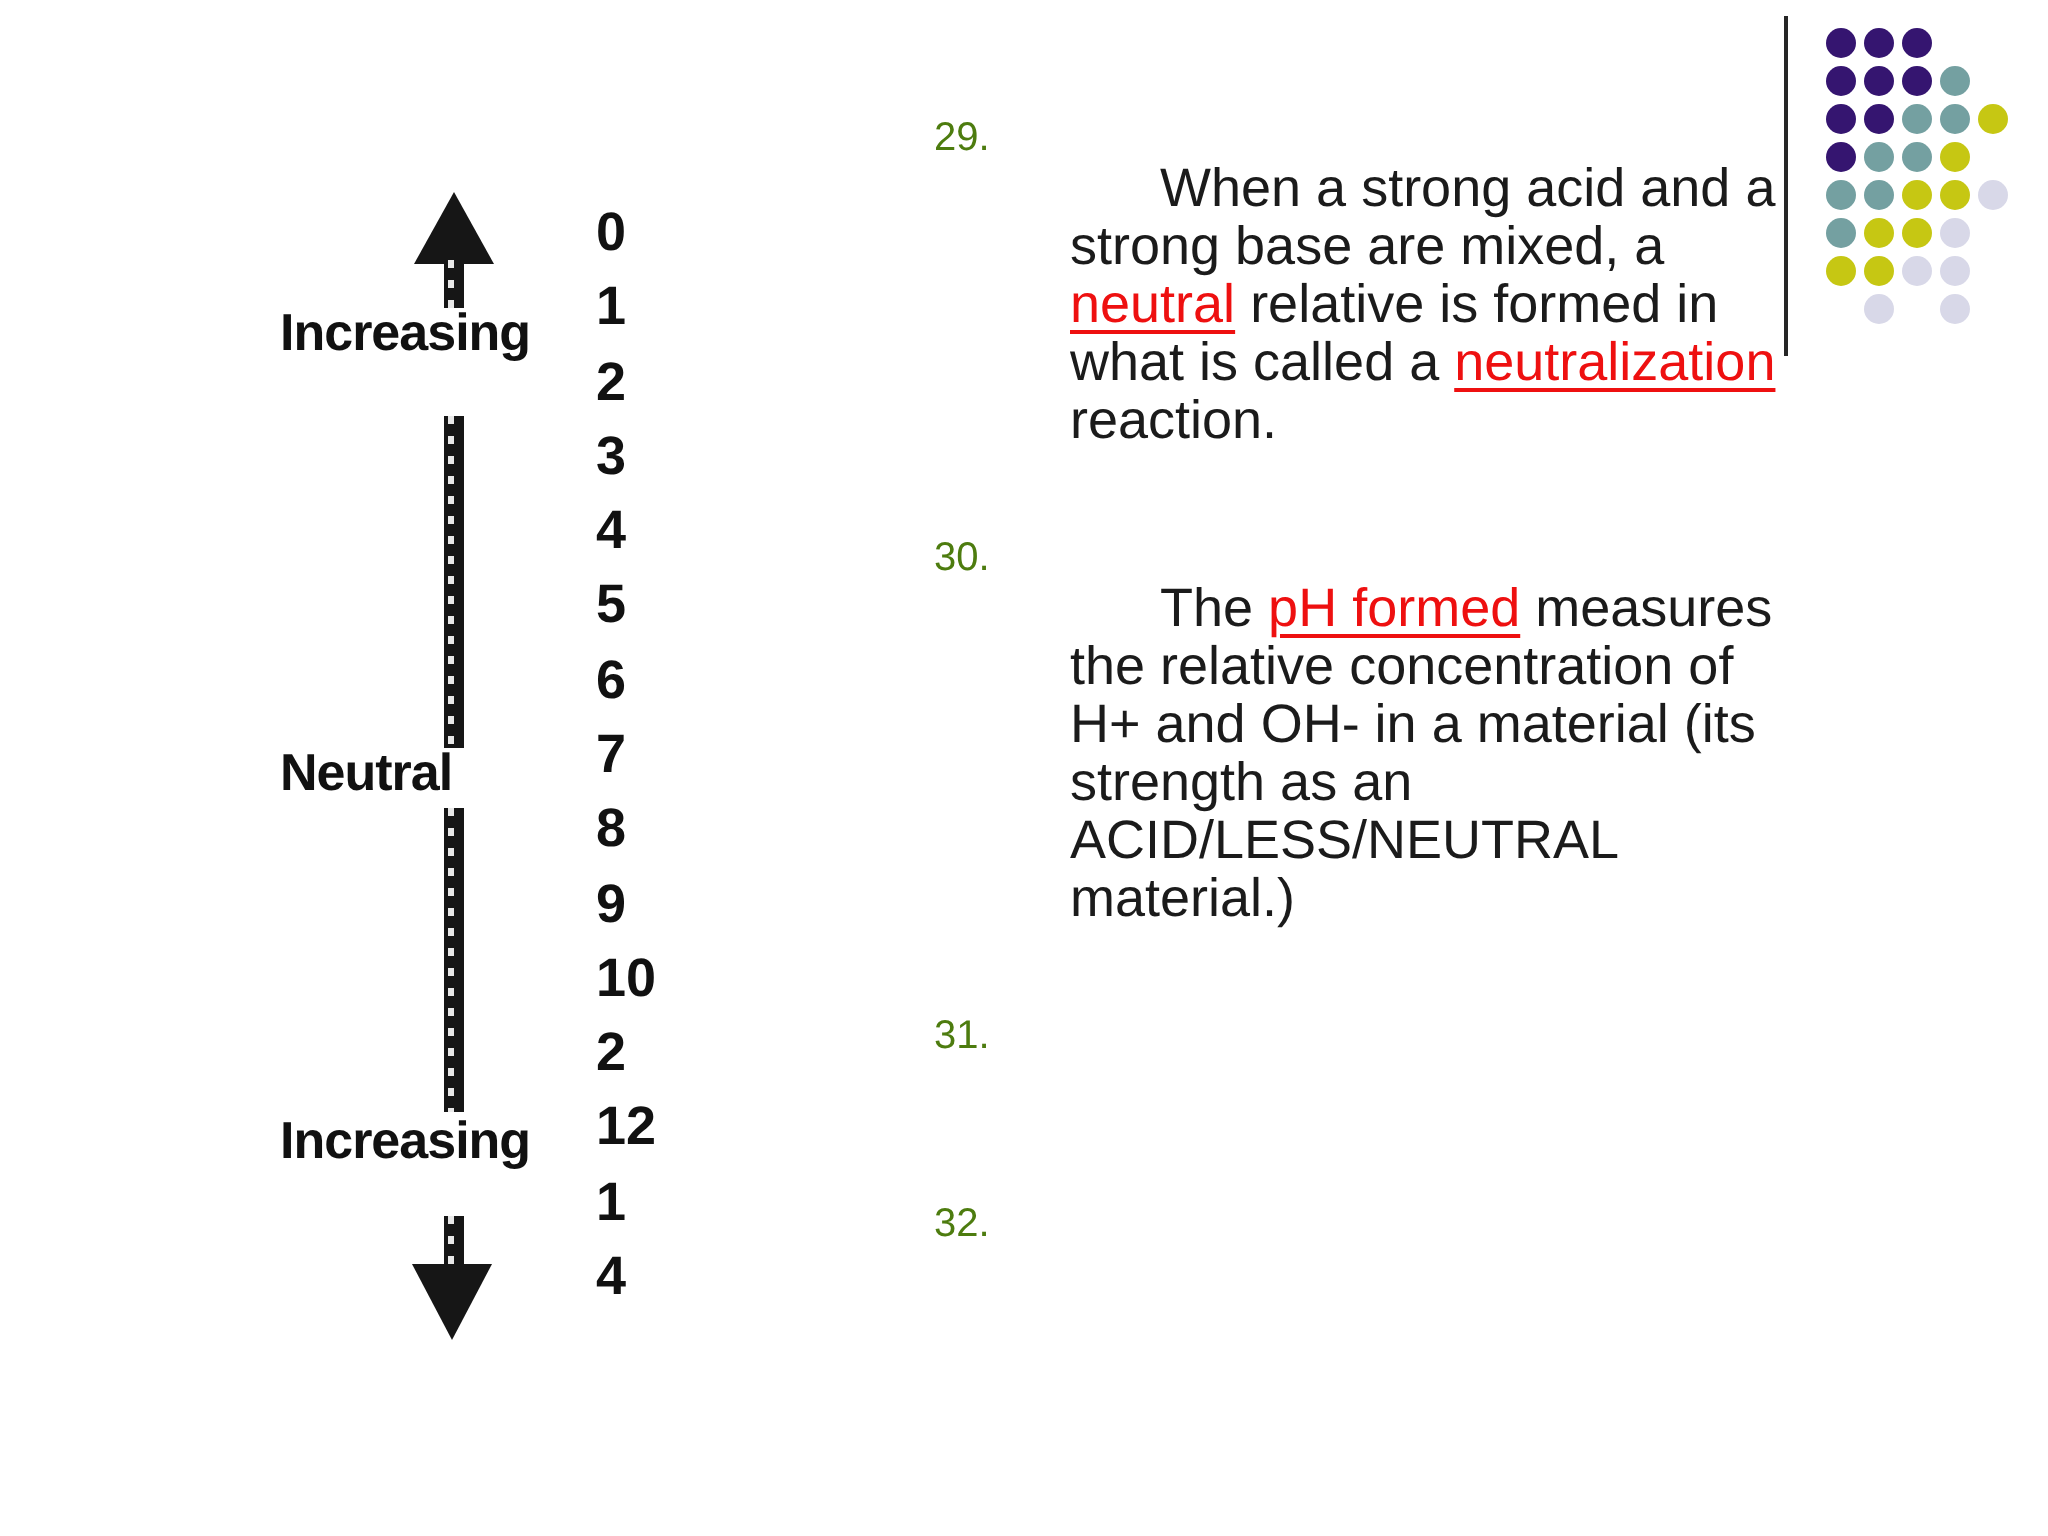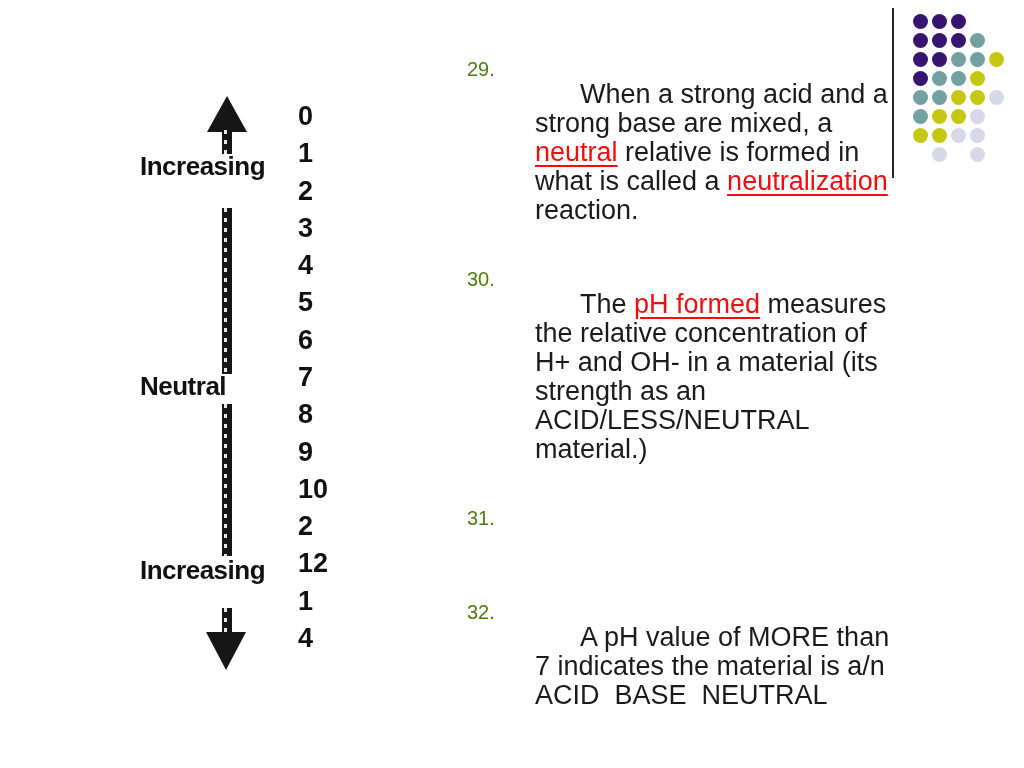--- a/index.html
+++ b/index.html
@@ -167,21 +167,21 @@
     <li>
       <span class="num">29.</span><span>When a strong acid and a strong base are mixed, a </span><span class="hl">neutral</span><span> relative is formed in what is called a </span><span class="hl">neutralization</span><span> reaction.</span>
     </li>
     <li>
       <span class="num">30.</span><span>The </span><span class="hl">pH formed</span><span> measures the relative concentration of H+ and OH- in a material (its strength as an ACID/LESS/NEUTRAL material.)</span>
     </li>
     <li>
       <span class="num">31.</span>
     </li>
     <li>
-      <span class="num">32.</span><span>A pH value of MORE than 7 indicates the material is a/n ACID  BASE  NEUTRAL</span>
+      <span class="num">32.</span>
     </li>
 
   </ol>
 
   <div class="vline"></div>
   <div class="dots">
       <span class="dot" style="left: 0px; top: 0px; background: rgb(53, 21, 112);"></span>
       <span class="dot" style="left: 19px; top: 0px; background: rgb(53, 21, 112);"></span>
       <span class="dot" style="left: 38px; top: 0px; background: rgb(53, 21, 112);"></span>
       <span class="dot" style="left: 0px; top: 19px; background: rgb(53, 21, 112);"></span>

